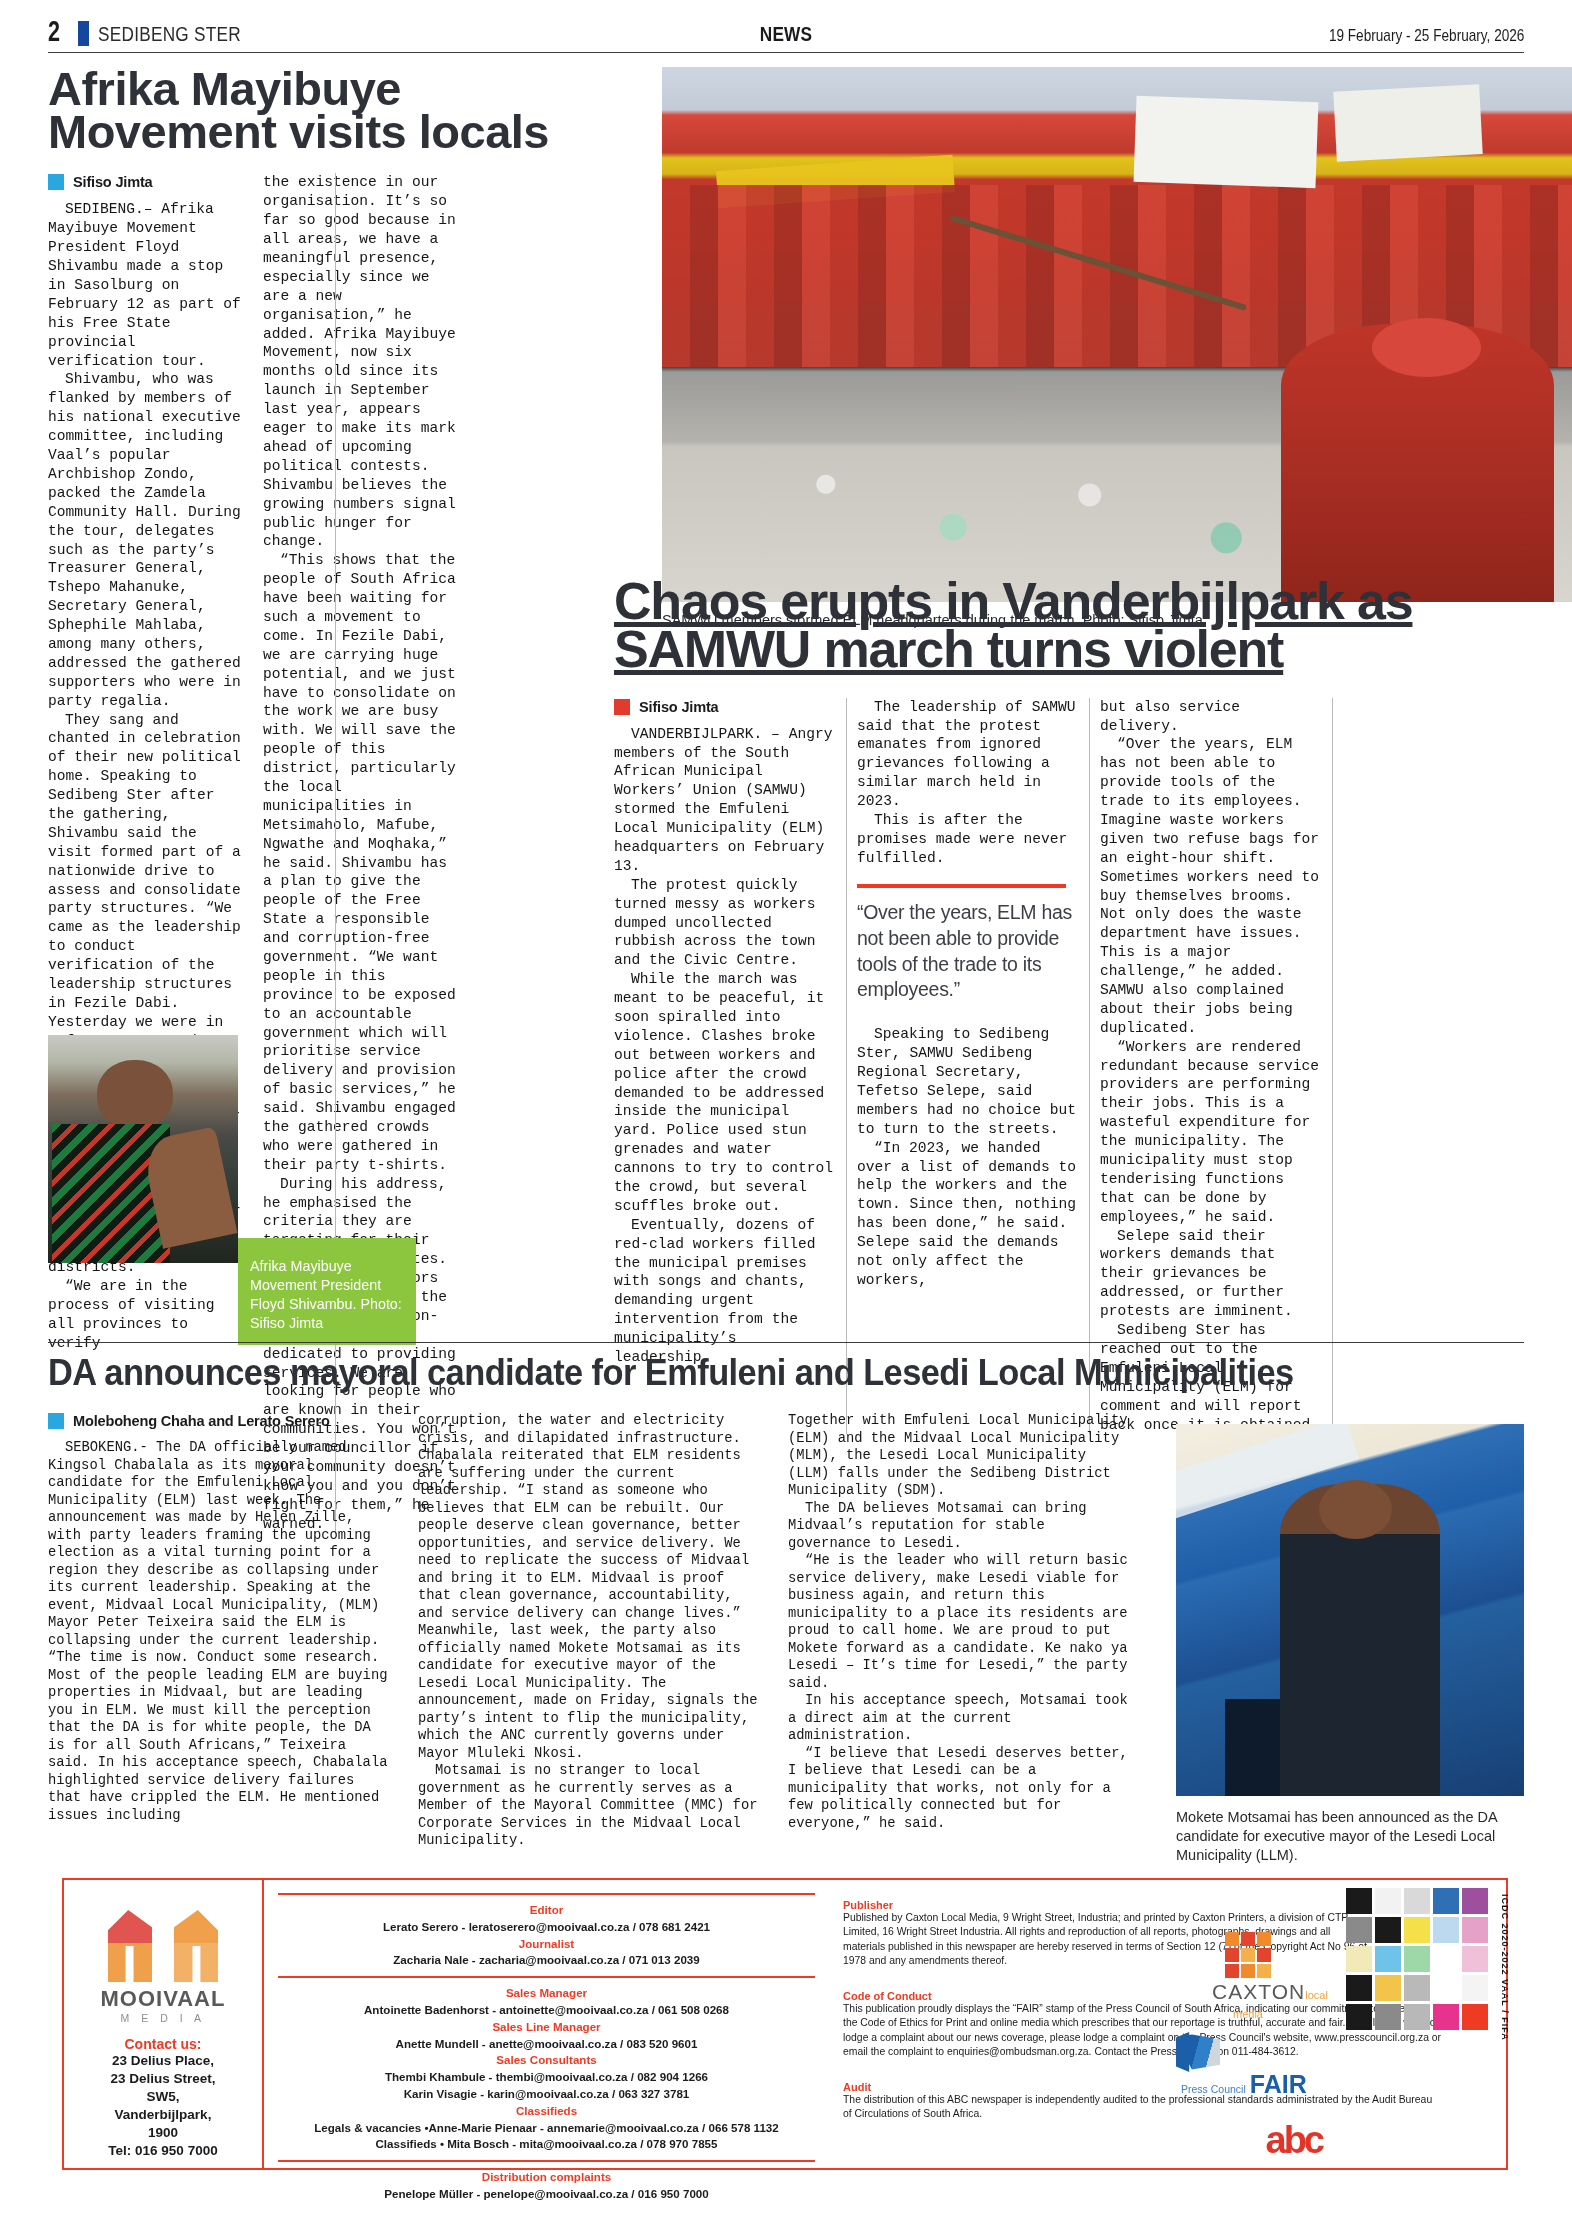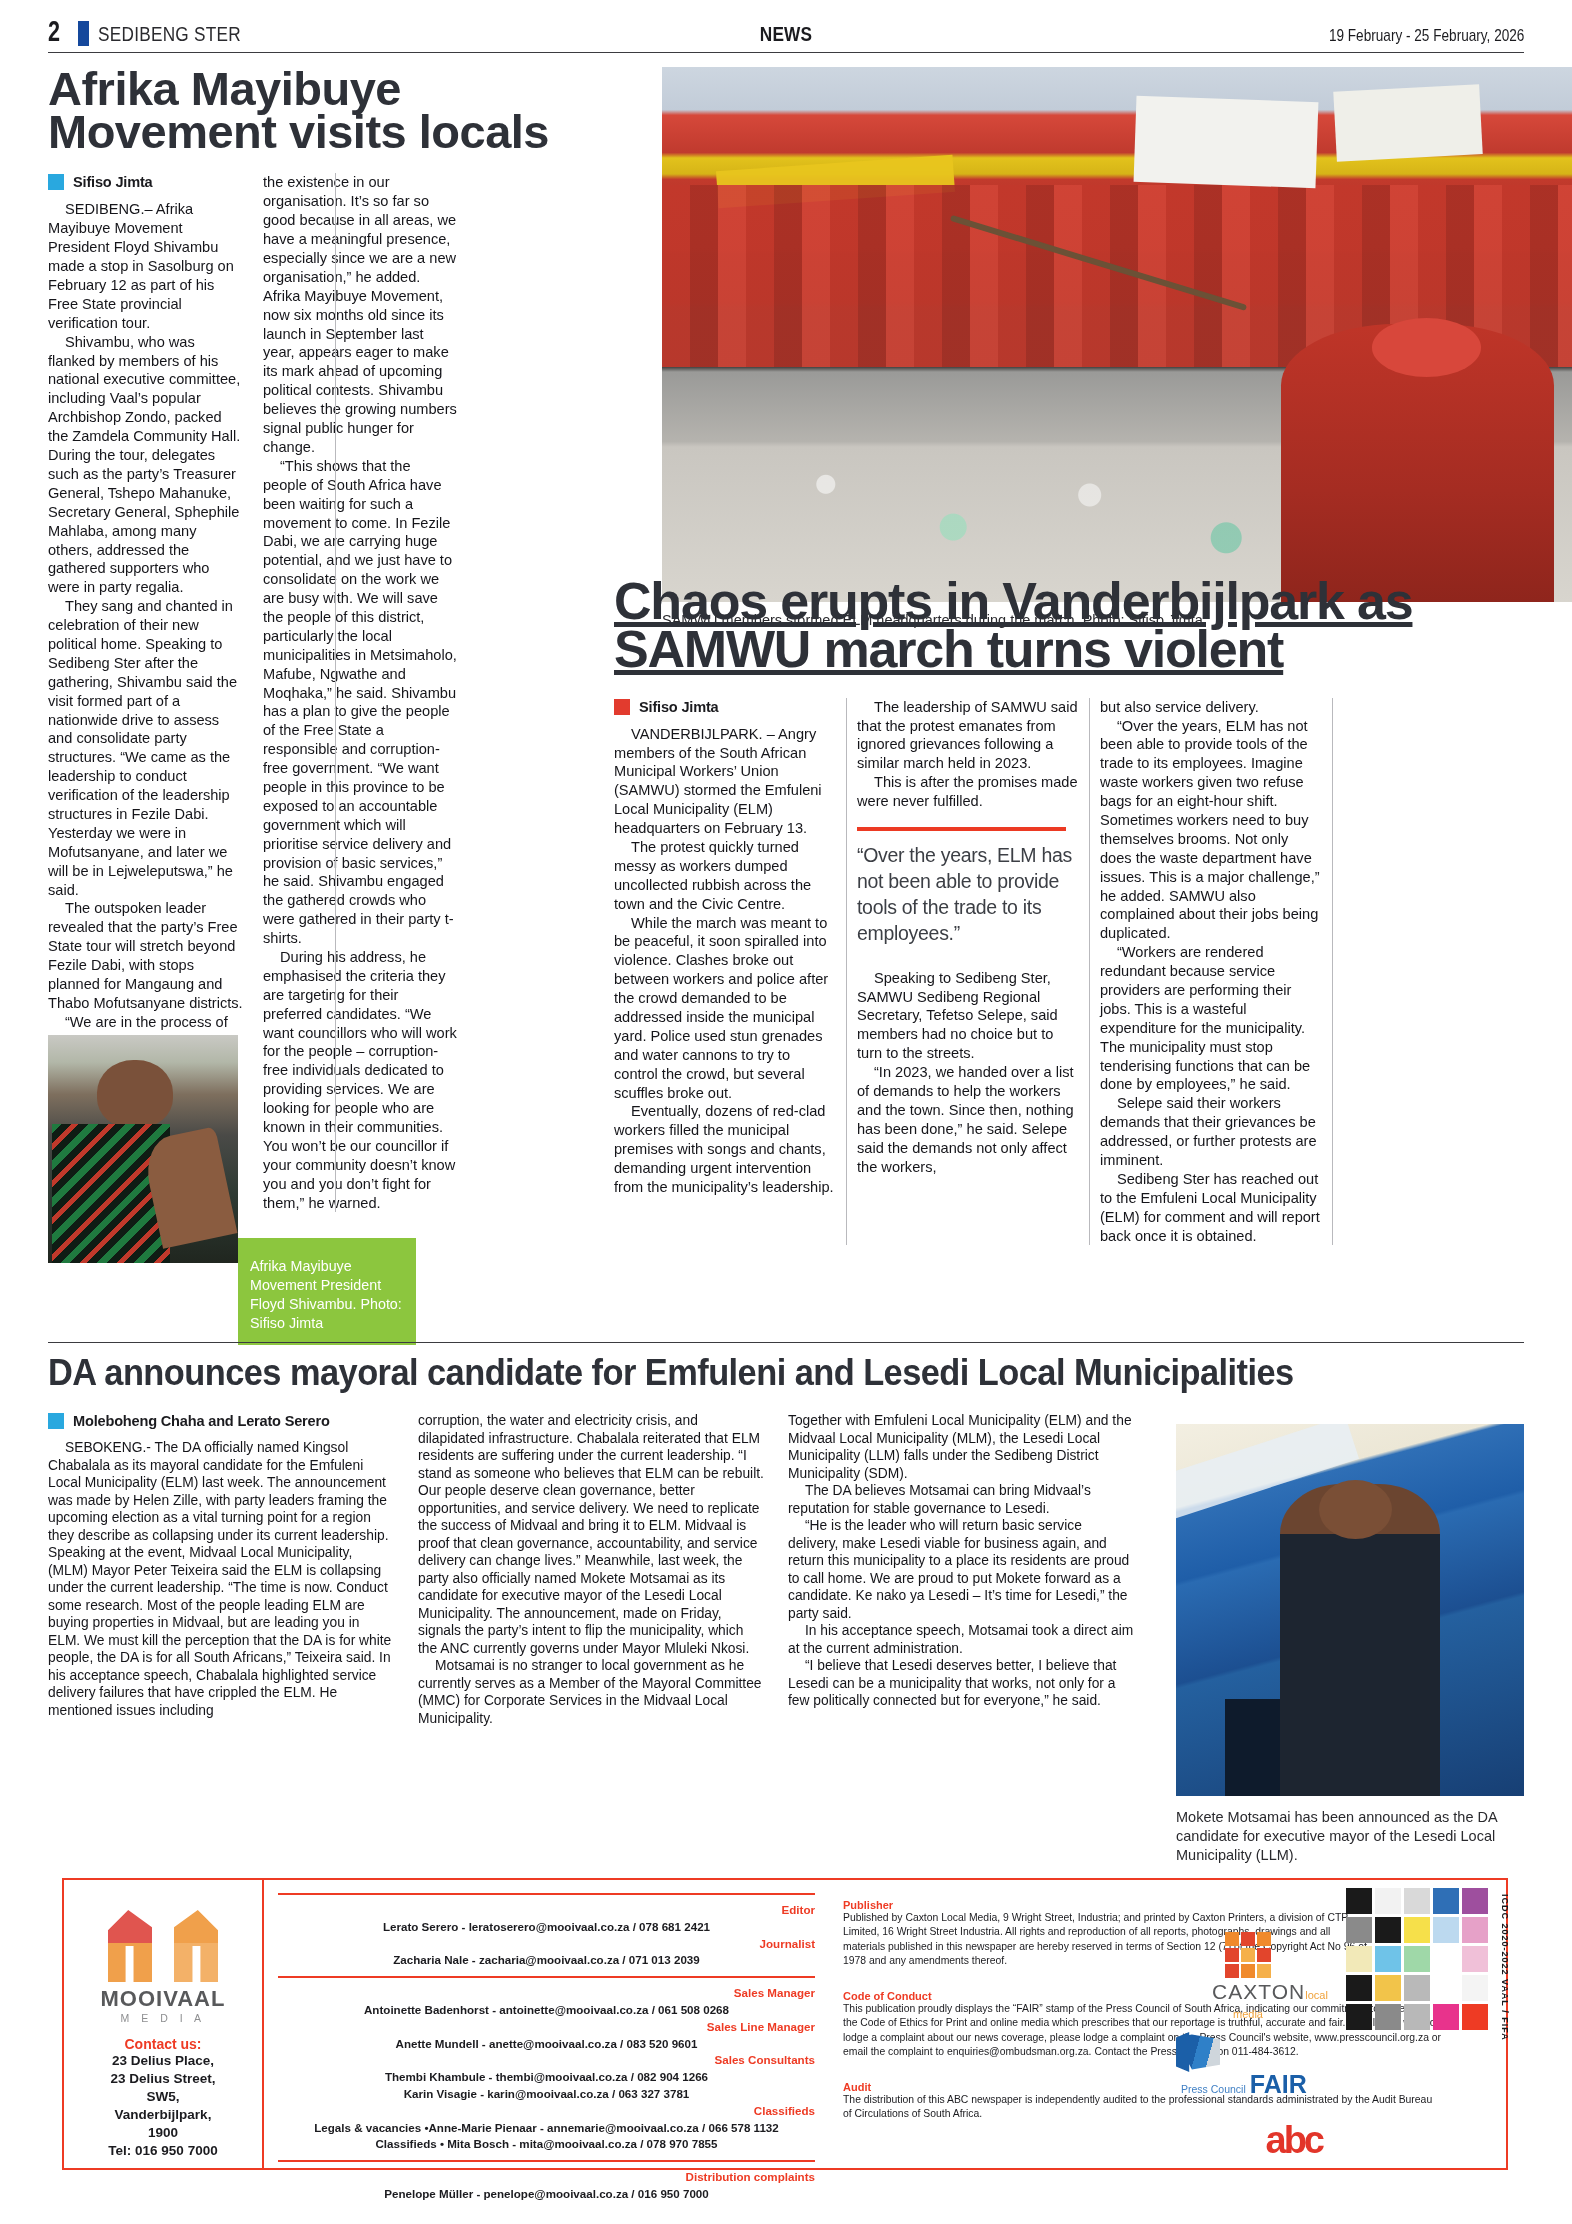--- a/index.html
+++ b/index.html
@@ -29,21 +29,21 @@
     font-weight:bold;
     color:#2e3138;
     line-height:.92;
     letter-spacing:-.5px;
     transform-origin:left top;
   }
   .byline { display:flex; align-items:center; gap:9px; margin:0 0 9px 0; }
   .byline .sq { width:16px; height:16px; background:#e23b2e; flex:none; }
   .byline .sq.blue { background:#29a8df; }
   .byline .nm { font-family:"Liberation Sans", sans-serif; font-weight:bold; font-size:15.5px; color:#1b1b1f; letter-spacing:-.2px; transform:scaleX(.94); transform-origin:left center; white-space:nowrap; }
-  .bodytext { font-family:Liberation Sans, sans-serif; font-size:14.6px; line-height:1.295; text-align:left; color:#15151a; }
+  .bodytext { font-family:Liberation Mono, monospace; font-size:14.6px; line-height:1.295; text-align:left; color:#15151a; }
   .bodytext p { margin:0; text-indent:17px; }
   .bodytext p.noind { text-indent:0; }
   .caption { font-family:"Liberation Sans", sans-serif; font-size:14.5px; color:#2a2a2e; line-height:1.3; }
 
   
   .art1 { position:relative; margin-top:14px; }
   .art1-head { font-size:47px; width:560px; }
   .art1-cols { display:flex; gap:20px; width:575px; margin-top:20px; position:relative; }
   .art1-col { width:195px; }
   .vdiv { position:absolute; top:0; bottom:0; width:0; border-left:1px solid #b9b9bd; }
@@ -127,21 +127,21 @@
   .logo-m .lw { position:absolute; bottom:0; width:44px; height:72px; }
   .logo-m .lw.l { left:4px; background:linear-gradient(to bottom,#e0554f 0 46%, #f0a04b 46% 100%); clip-path:polygon(0 28%, 46% 0, 100% 24%, 100% 100%, 58% 100%, 58% 50%, 40% 50%, 40% 100%, 0 100%); }
   .logo-m .lw.r { right:4px; background:linear-gradient(to bottom,#f0a04b 0 46%, #f3b168 46% 100%); clip-path:polygon(0 24%, 54% 0, 100% 28%, 100% 100%, 60% 100%, 60% 50%, 42% 50%, 42% 100%, 0 100%); }
   .logo-word { font-family:"Liberation Sans", sans-serif; font-weight:bold; font-size:22px; letter-spacing:1px; color:#58595b; }
   .logo-sub { font-family:"Liberation Sans", sans-serif; font-size:10.5px; letter-spacing:4.5px; color:#8d8e90; margin-bottom:12px; }
   .f-contact-h { font-family:"Liberation Sans", sans-serif; font-weight:bold; font-size:14px; color:#ee3b24; }
   .f-contact { font-family:"Liberation Sans", sans-serif; font-weight:bold; font-size:13.5px; color:#1b1b1f; line-height:1.33; }
 
   .f-mid { width:565px; border-right:0; padding:6px 14px; }
   .f-hr { border-top:2px solid #ee3b24; margin:7px 0; }
-  .f-role { font-family:"Liberation Sans", sans-serif; font-weight:bold; font-size:11.6px; color:#ee3b24; text-align:right; line-height:1.45; }
+  .f-role { font-family:"Liberation Sans", sans-serif; font-weight:bold; font-size:11.6px; color:#ee3b24; text-align:center; line-height:1.45; }
   .f-person { font-family:"Liberation Sans", sans-serif; font-weight:bold; font-size:11.6px; color:#1b1b1f; text-align:center; line-height:1.45; }
 
   .f-right { flex:1; padding:12px 10px 6px 14px; position:relative; }
   .f-sec-h { font-family:"Liberation Sans", sans-serif; font-weight:bold; font-size:11px; color:#ee3b24; margin-top:7px; }
   .f-sec-b { font-family:"Liberation Sans", sans-serif; font-size:10.4px; color:#1b1b1f; line-height:1.37; max-width:560px; }
 
   .caxton { position:absolute; right:168px; top:52px; width:180px; text-align:center; }
   .caxton .cx-mark { width:46px; height:46px; margin:0 auto 2px auto;
     background:
       linear-gradient(#f08a2c,#f08a2c) 0 0/14px 14px no-repeat,

